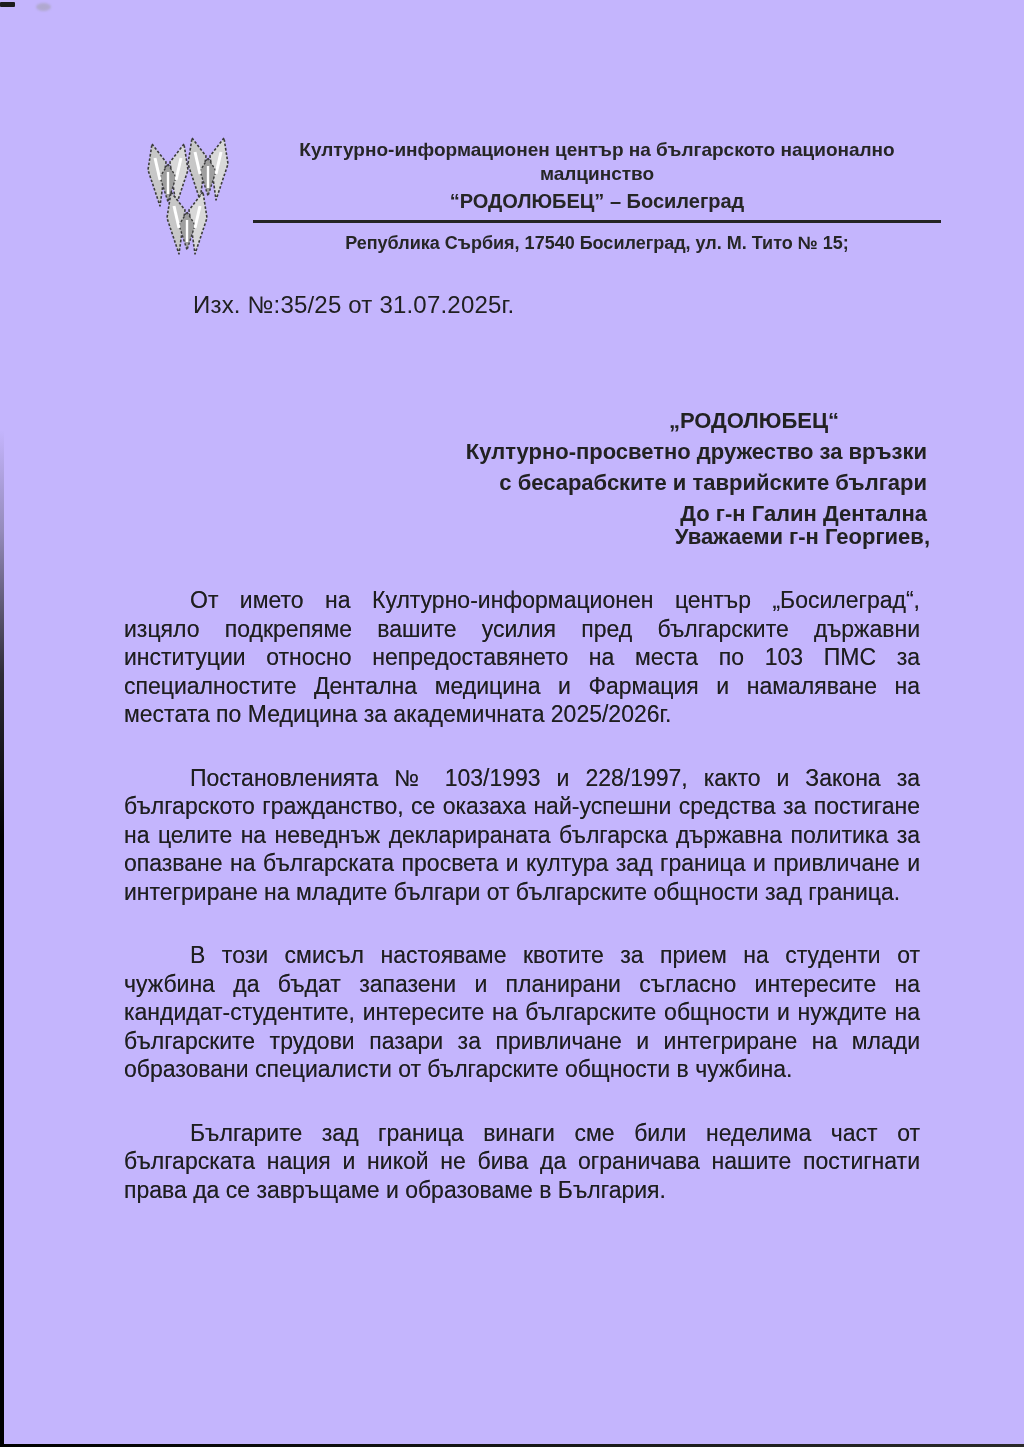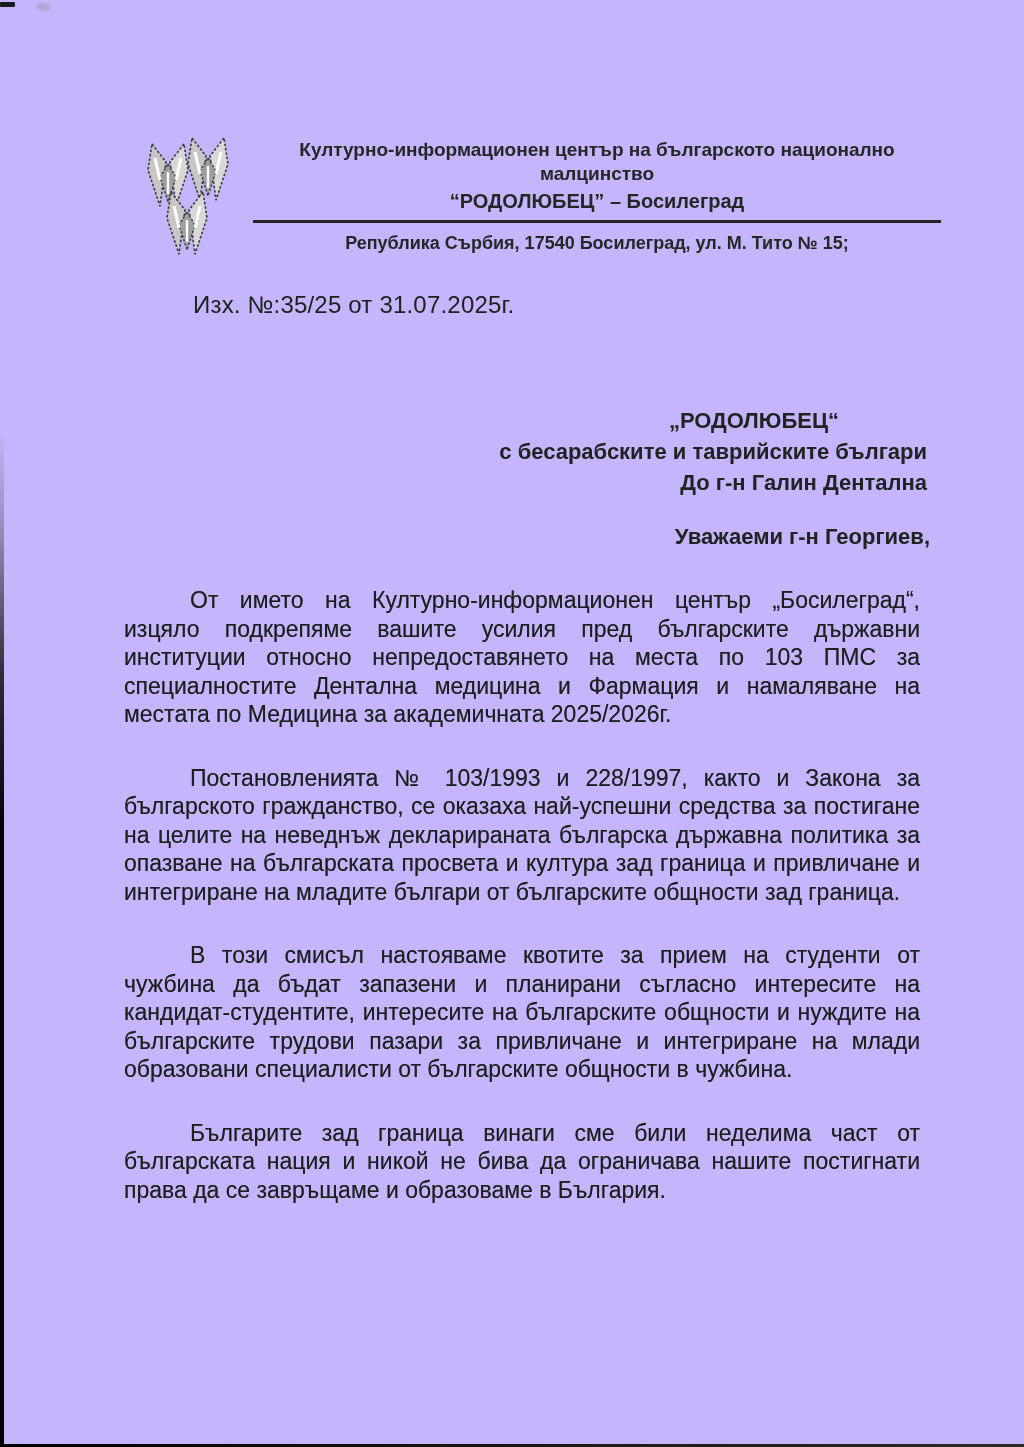--- a/index.html
+++ b/index.html
@@ -112,20 +112,21 @@
     <div class="org1">Културно-информационен център на българското национално малцинство</div>
     <div class="org2">“РОДОЛЮБЕЦ” – Босилеград</div>
     <div class="rule"></div>
     <div class="addr">Република Сърбия, 17540 Босилеград, ул. М. Тито № 15;</div>
   </header>
 
   <div class="ref">Изх. №:35/25 от 31.07.2025г.</div>
 
   <section class="recipient">
     <div class="org-name">„РОДОЛЮБЕЦ“</div>
+    <div>Културно-просветно дружество за връзки</div>
     <div>с бесарабските и таврийските българи</div>
     <div>До г-н Галин Дентална</div>
   </section>
 
   <div class="salutation">Уважаеми г-н Георгиев,</div>
 
   <main class="letter-body">
     <p>От името на Културно-информационен център „Босилеград“, изцяло подкрепяме вашите усилия пред българските държавни институции относно непредоставянето на места по 103 ПМС за специалностите Дентална медицина и Фармация и намаляване на местата по Медицина за академичната 2025/2026г.</p>
     <p>Постановленията № 103/1993 и 228/1997, както и Закона за българското гражданство, се оказаха най-успешни средства за постигане на целите на неведнъж декларираната българска държавна политика за опазване на българската просвета и култура зад граница и привличане и интегриране на младите българи от българските общности зад граница.</p>
     <p>В този смисъл настояваме квотите за прием на студенти от чужбина да бъдат запазени и планирани съгласно интересите на кандидат-студентите, интересите на българските общности и нуждите на българските трудови пазари за привличане и интегриране на млади образовани специалисти от българските общности в чужбина.</p>

